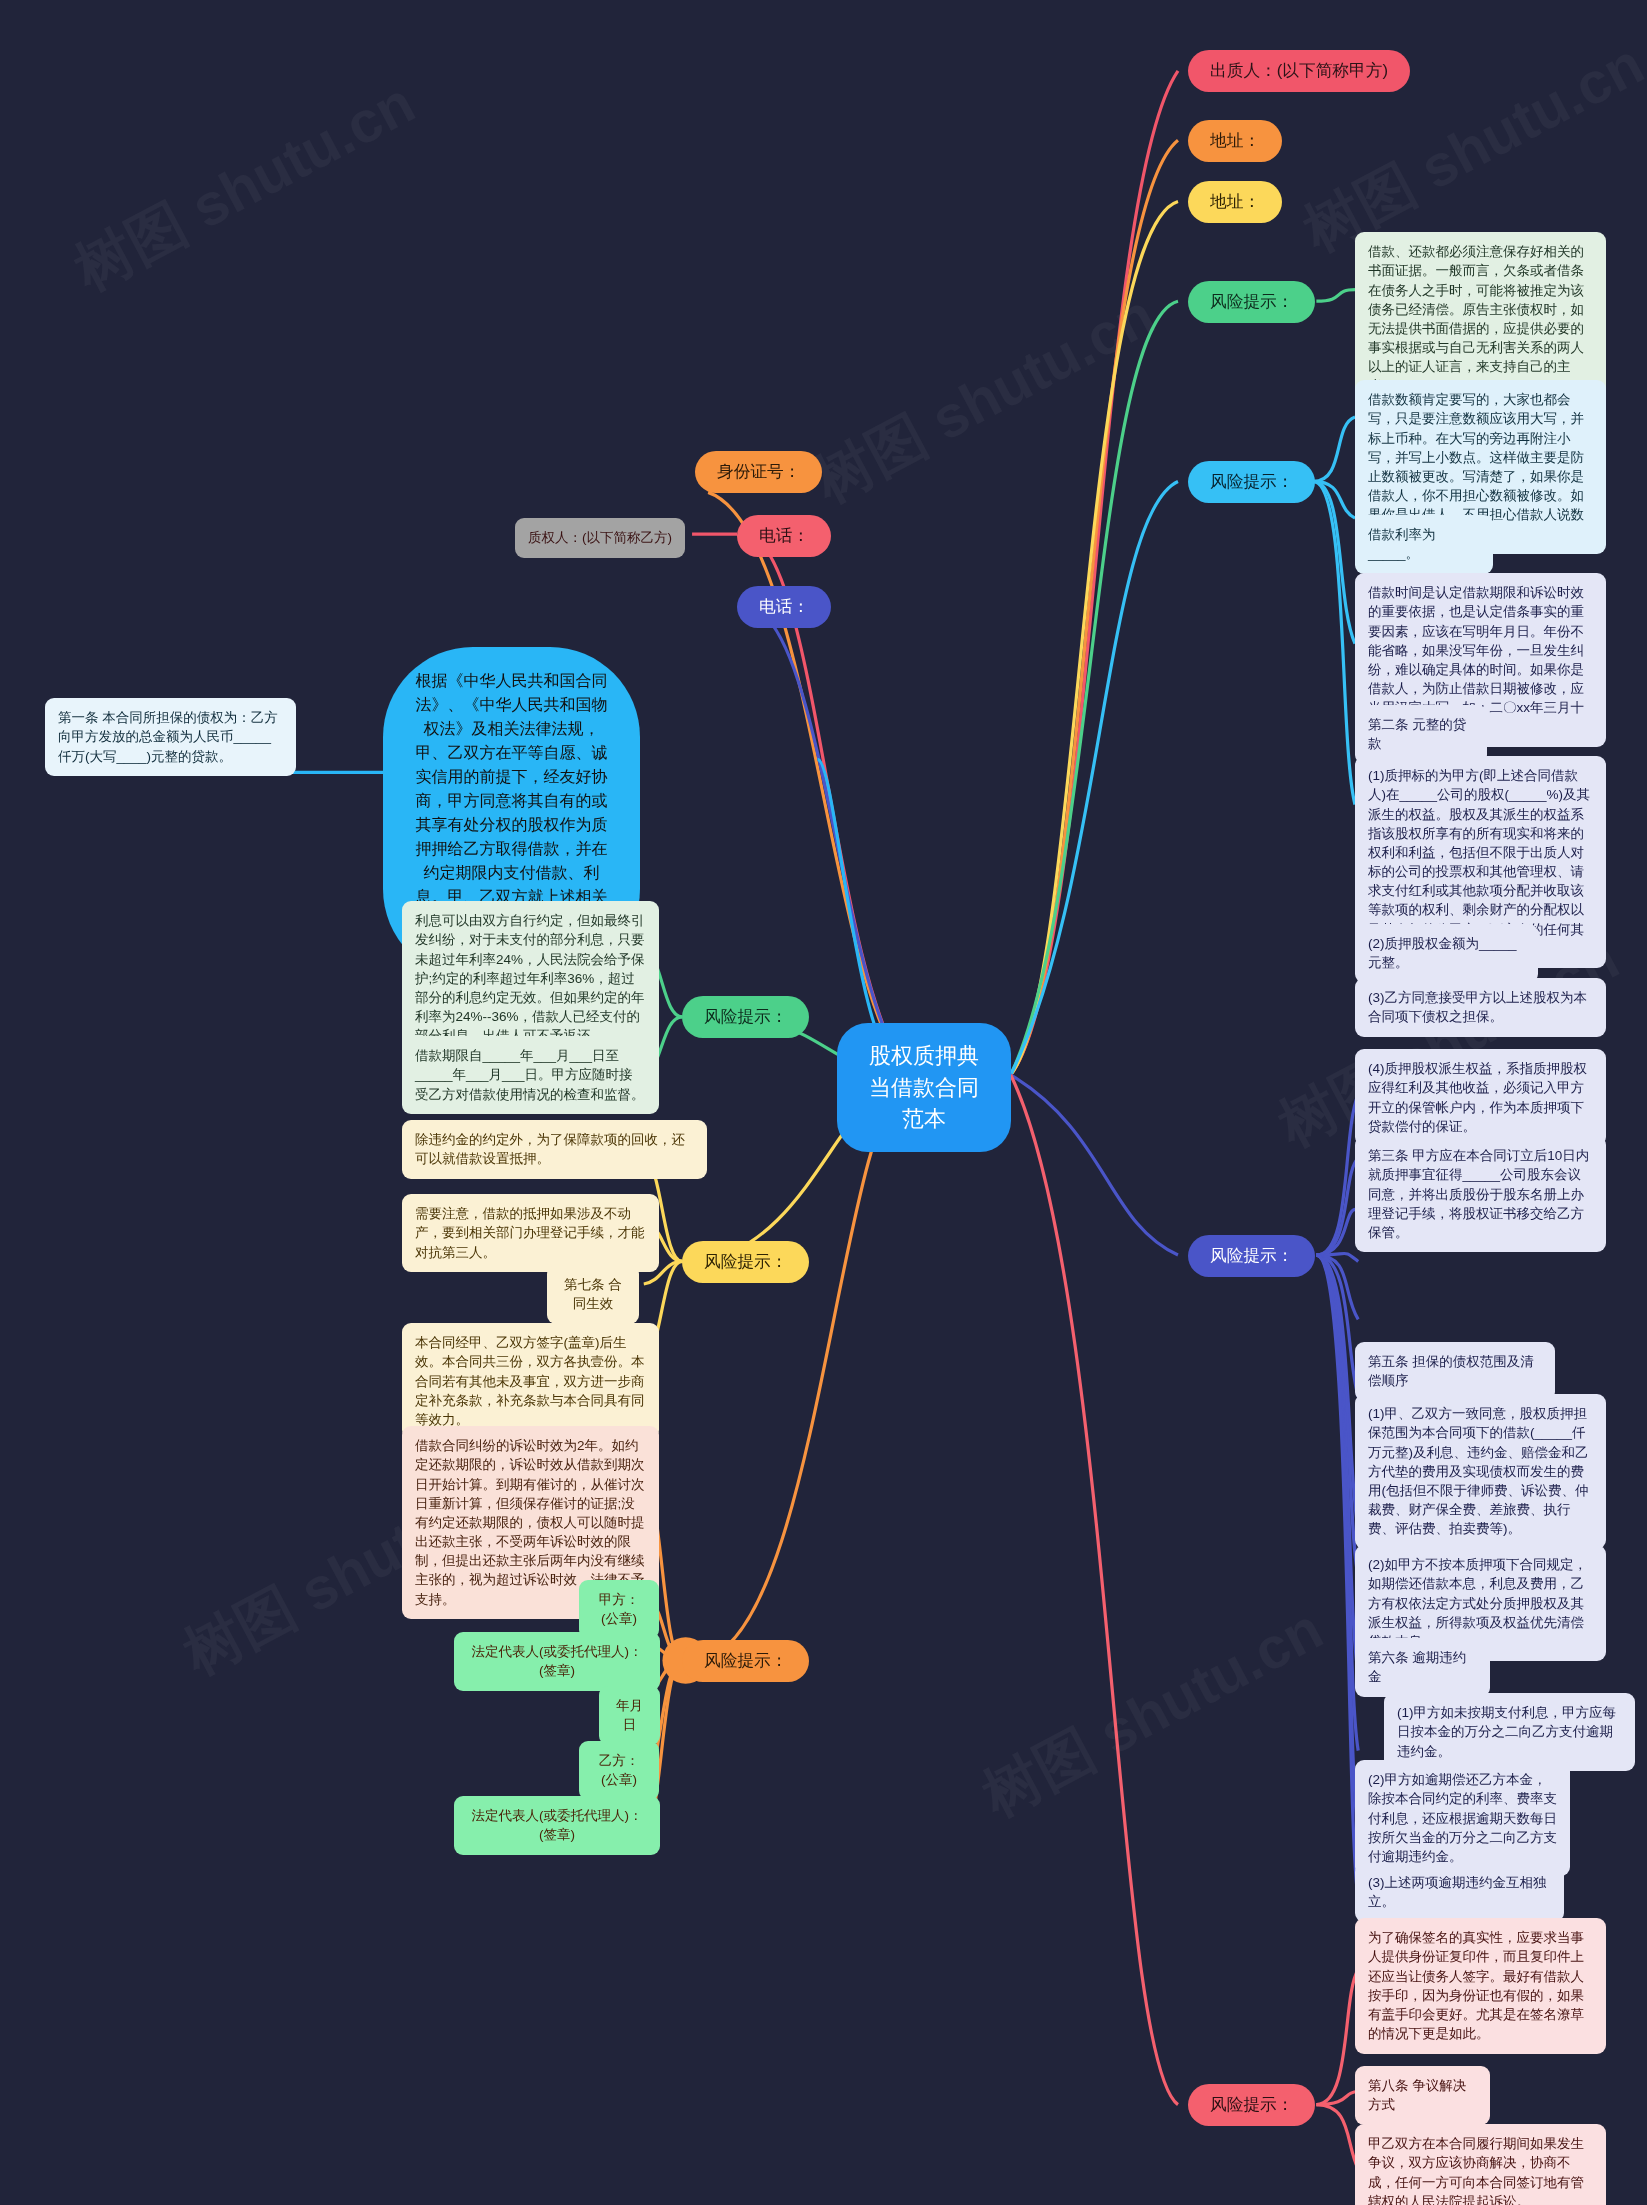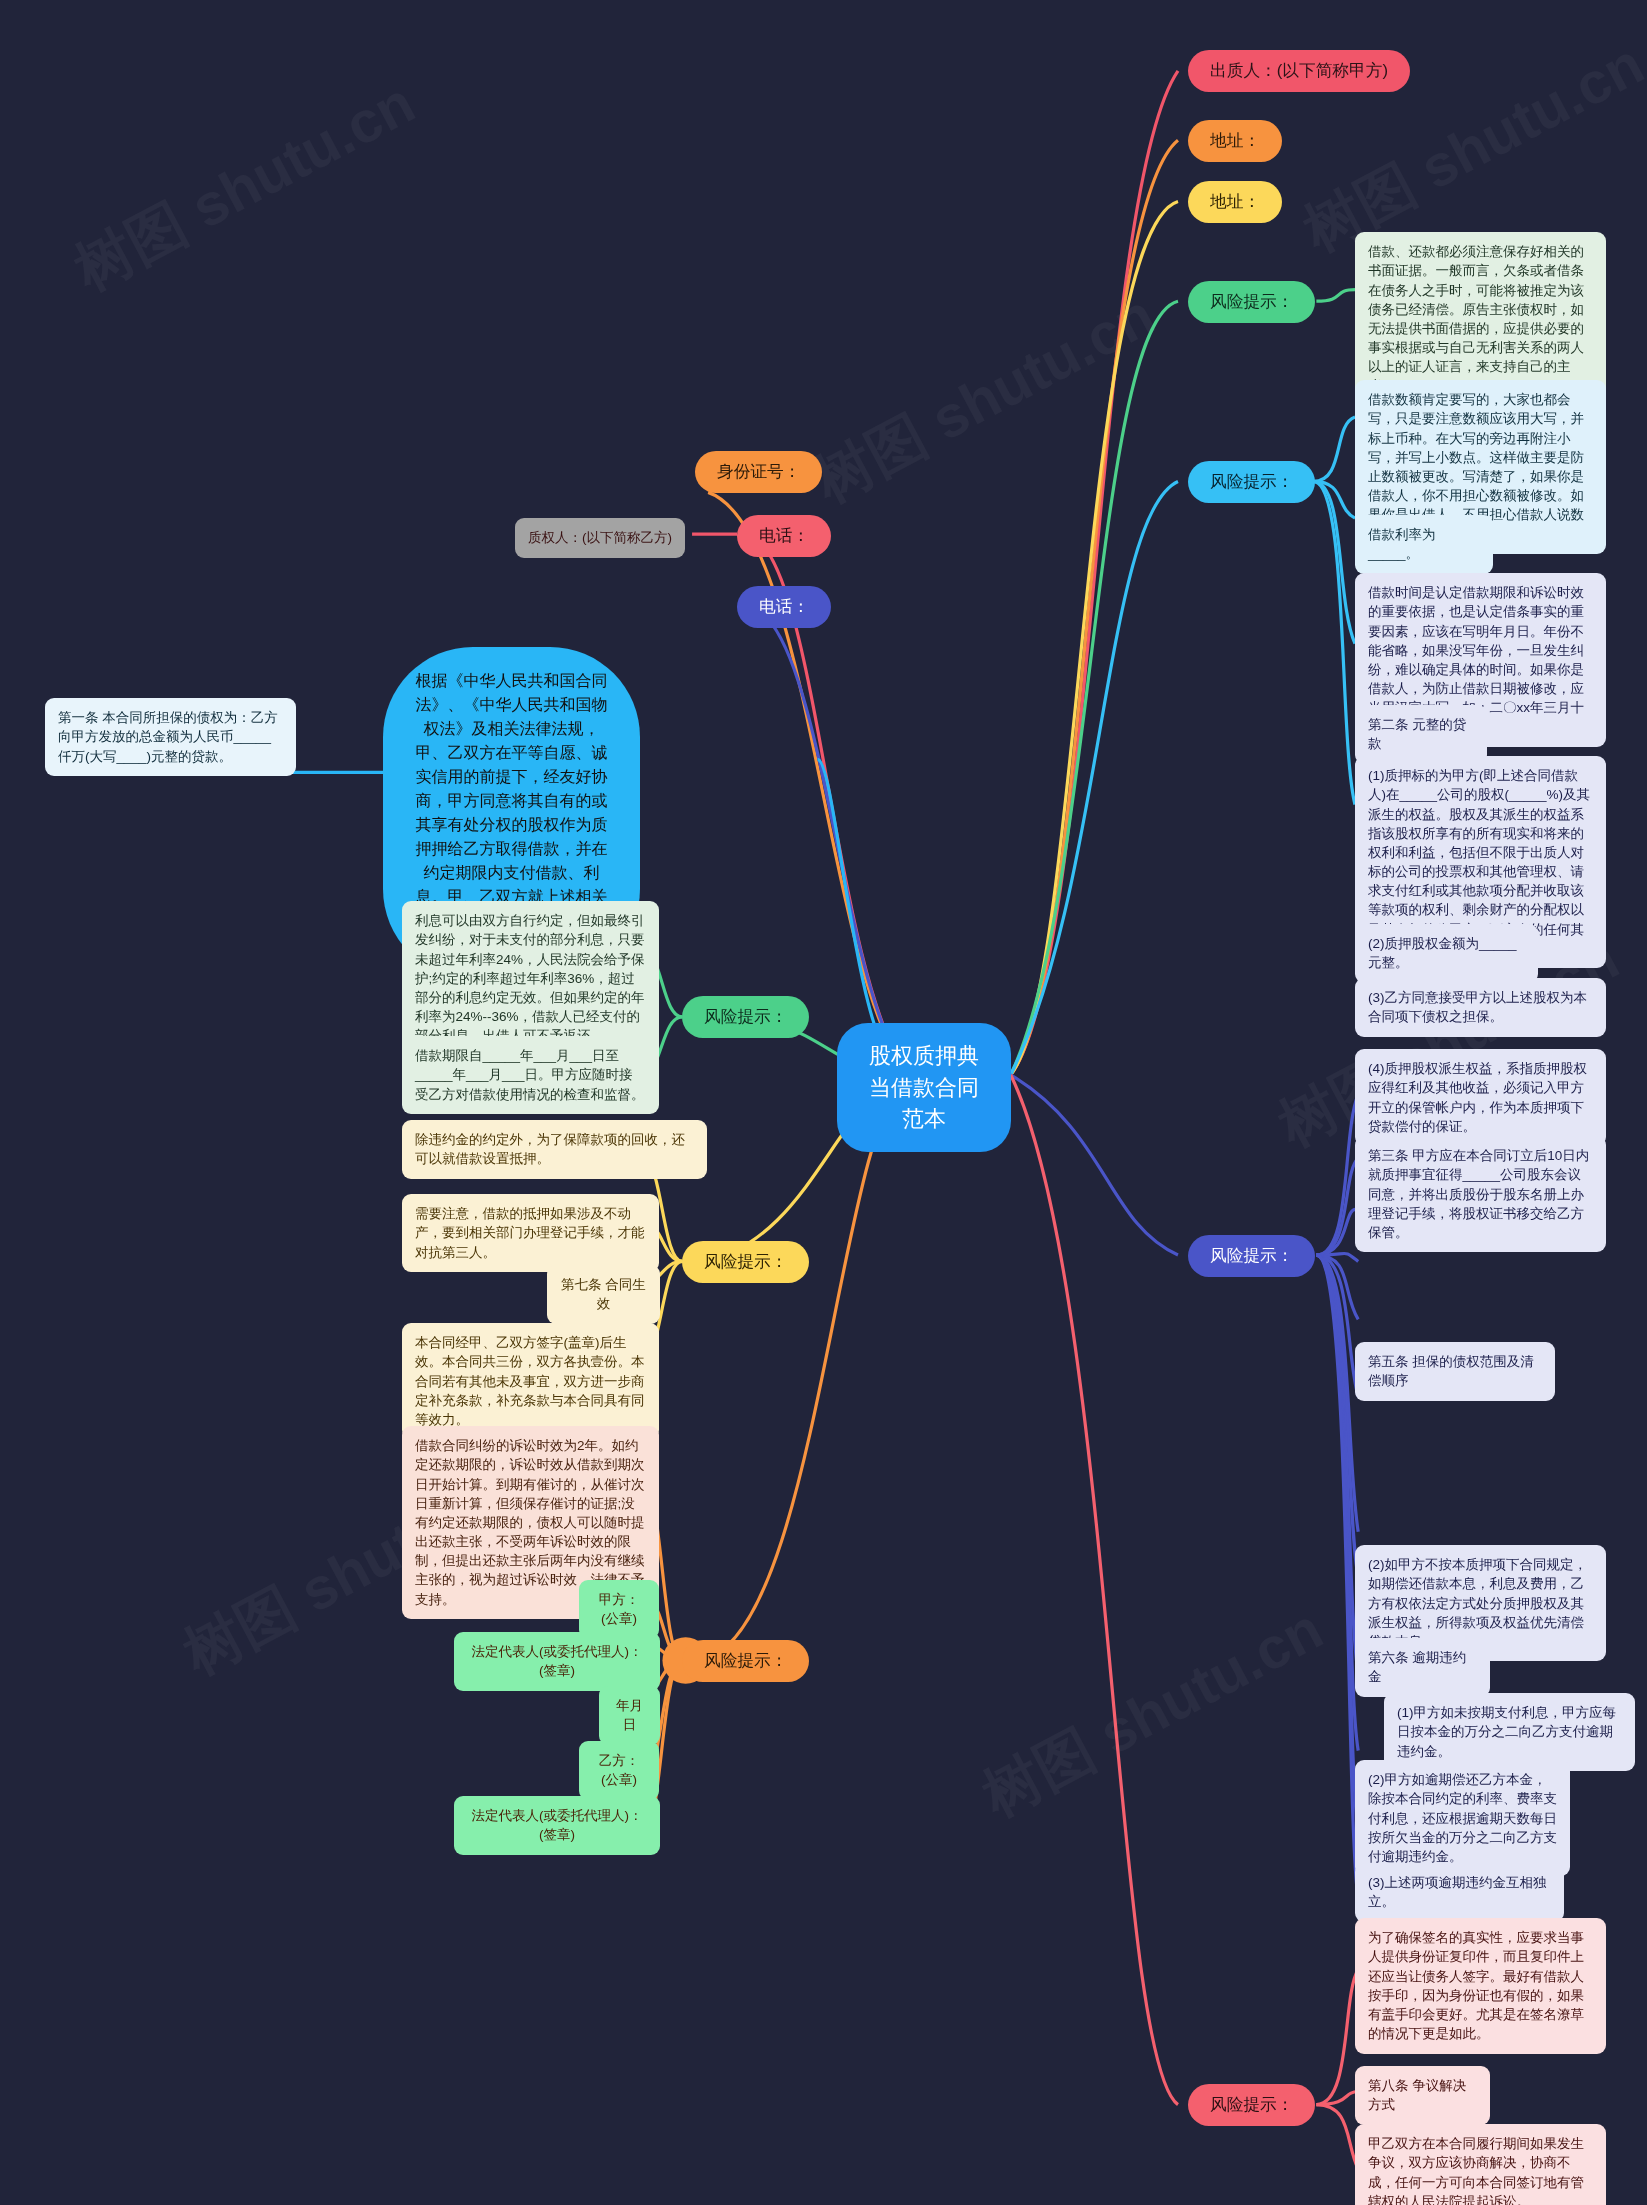--- a/index.html
+++ b/index.html
@@ -141,21 +141,21 @@
   <div class="node pill c-blue" style="left:1188px;top:1235px;">风险提示：</div>
   <div class="node pill c-rose" style="left:1188px;top:2084px;">风险提示：</div>
 
   <div class="node box b-ice" style="left:45px;top:698px;width:251px;">第一条 本合同所担保的债权为：乙方向甲方发放的总金额为人民币_____仟万(大写____)元整的贷款。</div>
 
   <div class="node box b-green" style="left:402px;top:901px;width:257px;">利息可以由双方自行约定，但如最终引发纠纷，对于未支付的部分利息，只要未超过年利率24%，人民法院会给予保护;约定的利率超过年利率36%，超过部分的利息约定无效。但如果约定的年利率为24%--36%，借款人已经支付的部分利息，出借人可不予返还。</div>
   <div class="node box b-green" style="left:402px;top:1036px;width:257px;">借款期限自_____年___月___日至_____年___月___日。甲方应随时接受乙方对借款使用情况的检查和监督。</div>
 
   <div class="node box b-cream" style="left:402px;top:1120px;width:305px;">除违约金的约定外，为了保障款项的回收，还可以就借款设置抵押。</div>
   <div class="node box b-cream" style="left:402px;top:1194px;width:257px;">需要注意，借款的抵押如果涉及不动产，要到相关部门办理登记手续，才能对抗第三人。</div>
-  <div class="node box b-cream ctr" style="left:547px;top:1265px;width:113px;">第七条 合同生效</div>
+  <div class="node box b-cream ctr" style="left:547px;top:1265px;width:92px;">第七条 合同生效</div>
   <div class="node box b-cream" style="left:402px;top:1323px;width:257px;">本合同经甲、乙双方签字(盖章)后生效。本合同共三份，双方各执壹份。本合同若有其他未及事宜，双方进一步商定补充条款，补充条款与本合同具有同等效力。</div>
 
   <div class="node box b-blush" style="left:402px;top:1426px;width:257px;">借款合同纠纷的诉讼时效为2年。如约定还款期限的，诉讼时效从借款到期次日开始计算。到期有催讨的，从催讨次日重新计算，但须保存催讨的证据;没有约定还款期限的，债权人可以随时提出还款主张，不受两年诉讼时效的限制，但提出还款主张后两年内没有继续主张的，视为超过诉讼时效，法律不予支持。</div>
 
   <div class="node box b-peach ctr" style="left:579px;top:1580px;width:80px;">甲方：(公章)</div>
   <div class="node box b-peach ctr" style="left:454px;top:1632px;width:206px;">法定代表人(或委托代理人)：(签章)</div>
   <div class="node box b-peach ctr" style="left:599px;top:1686px;width:61px;">年月日</div>
   <div class="node box b-peach ctr" style="left:579px;top:1741px;width:80px;">乙方：(公章)</div>
   <div class="node box b-peach ctr" style="left:454px;top:1796px;width:206px;">法定代表人(或委托代理人)：(签章)</div>
 
@@ -163,20 +163,21 @@
   <div class="node box b-cyan" style="left:1355px;top:380px;width:251px;">借款数额肯定要写的，大家也都会写，只是要注意数额应该用大写，并标上币种。在大写的旁边再附注小写，并写上小数点。这样做主要是防止数额被更改。写清楚了，如果你是借款人，你不用担心数额被修改。如果你是出借人，不用担心借款人说数额被你改过。</div>
   <div class="node box b-cyan" style="left:1355px;top:515px;width:138px;">借款利率为_____。</div>
   <div class="node box b-lav" style="left:1355px;top:573px;width:251px;">借款时间是认定借款期限和诉讼时效的重要依据，也是认定借条事实的重要因素，应该在写明年月日。年份不能省略，如果没写年份，一旦发生纠纷，难以确定具体的时间。如果你是借款人，为防止借款日期被修改，应当用汉字大写：如：二〇xx年三月十六日。</div>
   <div class="node box b-lav" style="left:1355px;top:705px;width:132px;">第二条 元整的贷款</div>
   <div class="node box b-lav" style="left:1355px;top:756px;width:251px;">(1)质押标的为甲方(即上述合同借款人)在_____公司的股权(_____%)及其派生的权益。股权及其派生的权益系指该股权所享有的所有现实和将来的权利和利益，包括但不限于出质人对标的公司的投票权和其他管理权、请求支付红利或其他款项分配并收取该等款项的权利、剩余财产的分配权以及其在标的公司章程下享有的任何其他权利和利益。</div>
   <div class="node box b-lav" style="left:1355px;top:924px;width:183px;">(2)质押股权金额为_____元整。</div>
   <div class="node box b-lav" style="left:1355px;top:978px;width:251px;">(3)乙方同意接受甲方以上述股权为本合同项下债权之担保。</div>
   <div class="node box b-lav" style="left:1355px;top:1049px;width:251px;">(4)质押股权派生权益，系指质押股权应得红利及其他收益，必须记入甲方开立的保管帐户内，作为本质押项下贷款偿付的保证。</div>
   <div class="node box b-lav" style="left:1355px;top:1136px;width:251px;">第三条 甲方应在本合同订立后10日内就质押事宜征得_____公司股东会议同意，并将出质股份于股东名册上办理登记手续，将股权证书移交给乙方保管。</div>
   <div class="node box b-lav" style="left:1355px;top:1342px;width:200px;">第五条 担保的债权范围及清偿顺序</div>
+  <div class="node box b-lav" style="left:1355px;top:1394px;width:251px;">(1)甲、乙双方一致同意，股权质押担保范围为本合同项下的借款(_____仟万元整)及利息、违约金、赔偿金和乙方代垫的费用及实现债权而发生的费用(包括但不限于律师费、诉讼费、仲裁费、财产保全费、差旅费、执行费、评估费、拍卖费等)。</div>
   <div class="node box b-lav" style="left:1355px;top:1545px;width:251px;">(2)如甲方不按本质押项下合同规定，如期偿还借款本息，利息及费用，乙方有权依法定方式处分质押股权及其派生权益，所得款项及权益优先清偿贷款本息。</div>
   <div class="node box b-lav" style="left:1355px;top:1638px;width:135px;">第六条 逾期违约金</div>
   <div class="node box b-lav" style="left:1384px;top:1693px;width:251px;">(1)甲方如未按期支付利息，甲方应每日按本金的万分之二向乙方支付逾期违约金。</div>
   <div class="node box b-lav" style="left:1355px;top:1760px;width:215px;">(2)甲方如逾期偿还乙方本金，除按本合同约定的利率、费率支付利息，还应根据逾期天数每日按所欠当金的万分之二向乙方支付逾期违约金。</div>
   <div class="node box b-lav" style="left:1355px;top:1863px;width:209px;">(3)上述两项逾期违约金互相独立。</div>
   <div class="node box b-pink" style="left:1355px;top:1918px;width:251px;">为了确保签名的真实性，应要求当事人提供身份证复印件，而且复印件上还应当让债务人签字。最好有借款人按手印，因为身份证也有假的，如果有盖手印会更好。尤其是在签名潦草的情况下更是如此。</div>
   <div class="node box b-pink" style="left:1355px;top:2066px;width:135px;">第八条 争议解决方式</div>
   <div class="node box b-pink" style="left:1355px;top:2124px;width:251px;">甲乙双方在本合同履行期间如果发生争议，双方应该协商解决，协商不成，任何一方可向本合同签订地有管辖权的人民法院提起诉讼。</div>
 
 </div>

